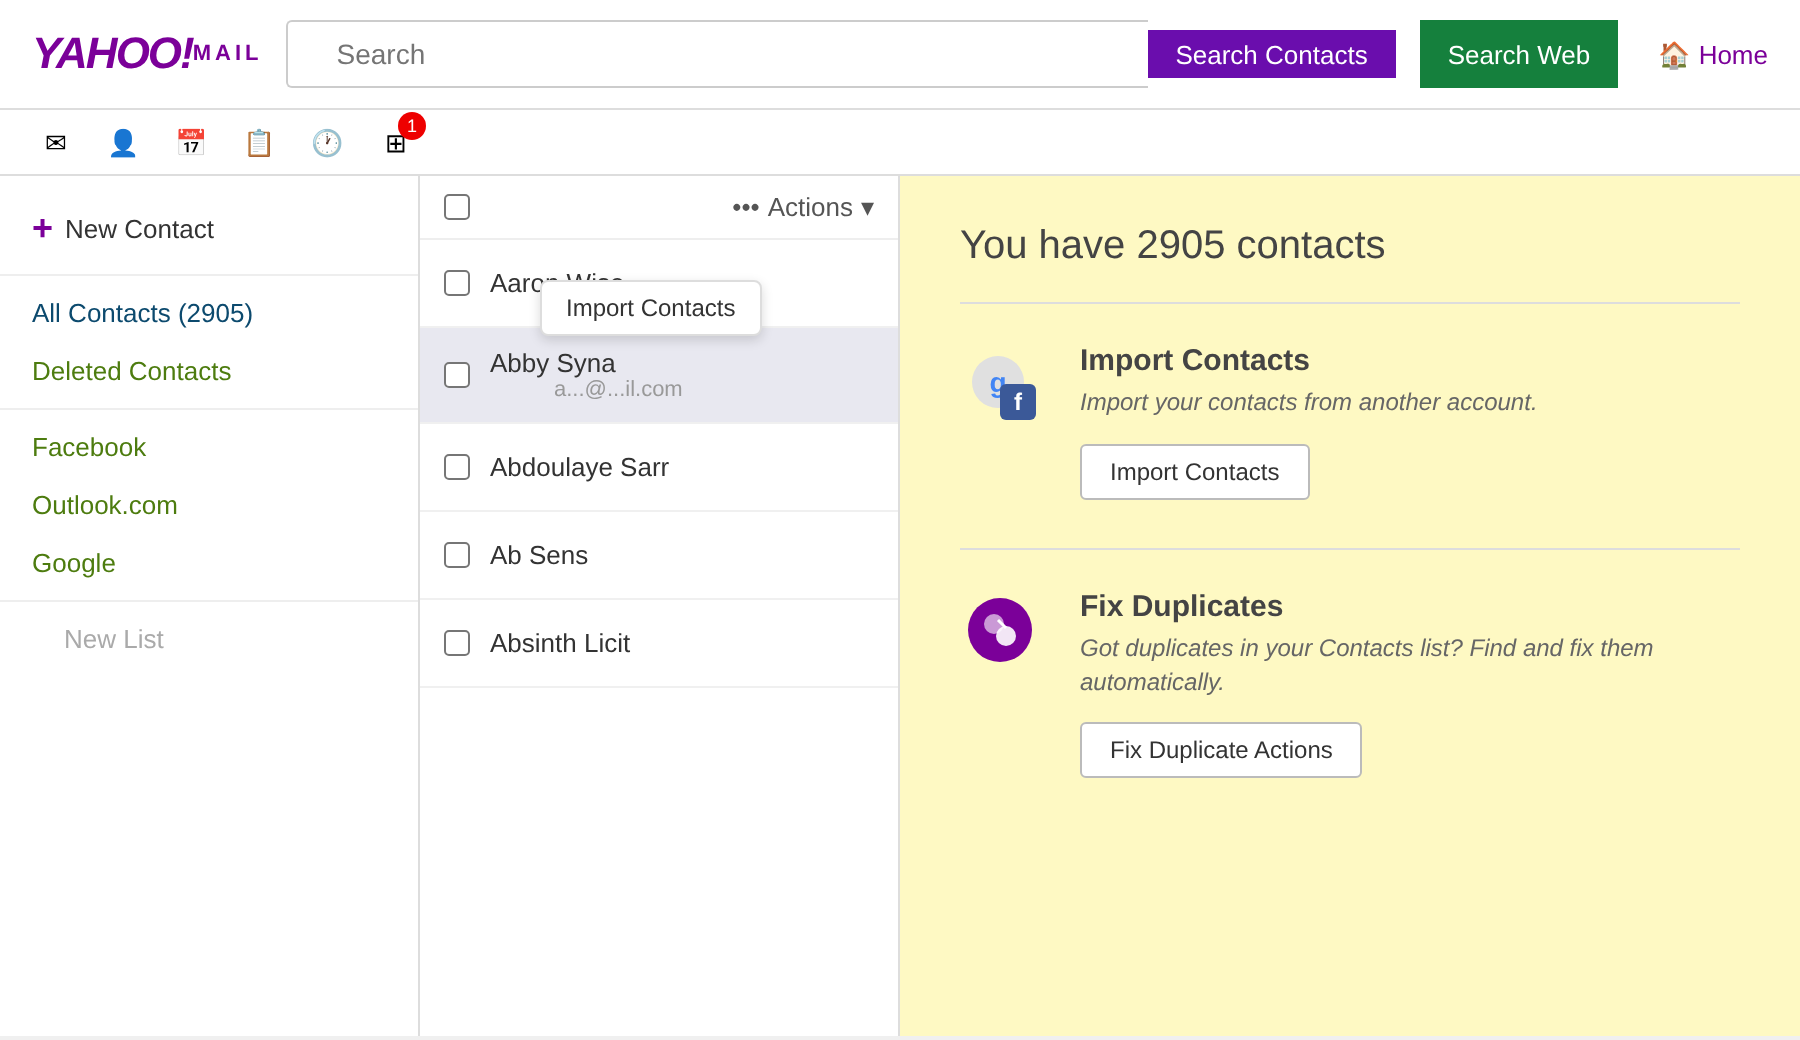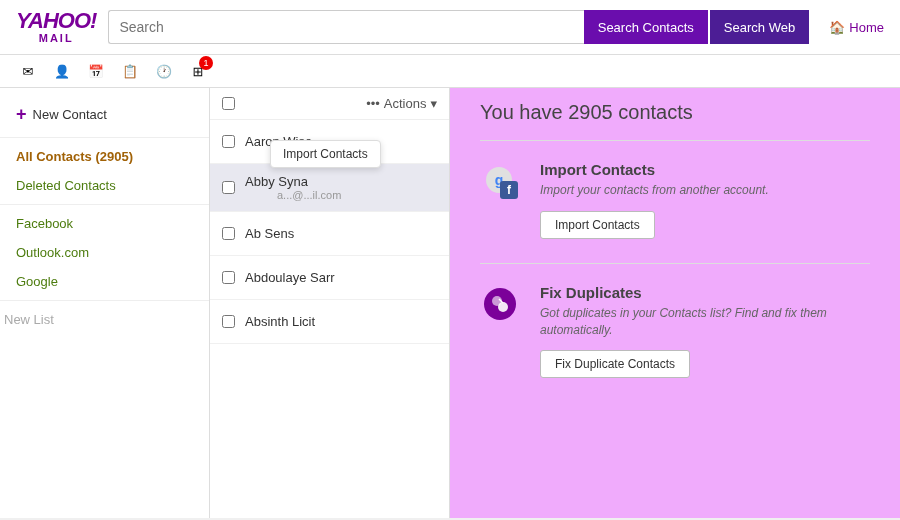--- a/index.html
+++ b/index.html
@@ -9,21 +9,21 @@
     #header {
       background: white;
       border-bottom: 1px solid #ddd;
       padding: 10px 16px;
       display: flex;
       align-items: center;
       gap: 12px;
     }
     #logo-area {
       display: flex;
-      flex-direction: column;
+      flex-direction: row;
       align-items: center;
       min-width: 80px;
     }
     #yahoo-logo {
       color: #7b0099;
       font-size: 22px;
       font-weight: 900;
       font-style: italic;
       letter-spacing: -1px;
       line-height: 1;
@@ -38,46 +38,46 @@
       display: flex;
       align-items: center;
       flex: 1;
       gap: 0;
     }
     #search-input {
       flex: 1;
       height: 34px;
       border: 1px solid #ccc;
       border-right: none;
-      padding: 0 10px;
+      padding: 0 24px;
       font-size: 14px;
       color: #999;
       outline: none;
       border-radius: 3px 0 0 3px;
     }
     #search-contacts-btn {
-      height: 34px;
+      height: 24px;
       background: #6a0dad;
       color: white;
       border: none;
       padding: 0 14px;
       font-size: 13px;
       cursor: pointer;
       white-space: nowrap;
     }
     #search-web-btn {
       height: 34px;
-      background: #4c1d95;
+      background: #15803d;
       color: white;
       border: none;
       padding: 0 14px;
       font-size: 13px;
       cursor: pointer;
       white-space: nowrap;
-      margin-left: 2px;
+      margin-left: 12px;
     }
     #home-btn {
       display: flex;
       align-items: center;
       gap: 4px;
       color: #7b0099;
       font-size: 13px;
       cursor: pointer;
       margin-left: 8px;
       white-space: nowrap;
@@ -145,23 +145,23 @@
       font-size: 18px;
       font-weight: bold;
     }
     .sidebar-divider { height: 1px; background: #eee; margin: 4px 0; }
     .sidebar-item {
       padding: 7px 16px;
       cursor: pointer;
       color: #4d7c0f;
       font-size: 13px;
     }
-    .sidebar-item.active { color: #a16207; font-weight: bold; }
+    .sidebar-item.active { color: #0c4a6e; font-weight: normal; }
     .sidebar-new-list {
-      padding: 7px 4px;
+      padding: 7px 32px;
       color: #aaa;
       font-size: 13px;
       cursor: pointer;
     }
 
     
     #contact-list {
       width: 240px;
       background: white;
       border-right: 1px solid #ddd;
@@ -216,22 +216,22 @@
       font-size: 12px;
       color: #333;
       box-shadow: 0 2px 6px rgba(0,0,0,0.15);
       z-index: 10;
       white-space: nowrap;
     }
 
     
     #right-panel {
       flex: 1;
-      background: #f0abfc;
-      padding: 13px 30px;
+      background: #fef9c3;
+      padding: 24px 30px;
       overflow-y: auto;
     }
     #contacts-count-title {
       font-size: 20px;
       color: #444;
       font-weight: normal;
       margin-bottom: 16px;
     }
     .panel-divider { height: 1px; background: #ddd; margin-bottom: 20px; }
     .panel-section {
@@ -399,27 +399,27 @@
     <div class="contact-item" style="background:#e8e8f0;">
       <input type="checkbox" style="">
       <div>
         <div class="contact-name">Abby Syna</div>
         <div class="contact-email">a...@...il.com</div>
       </div>
     </div>
     <div class="contact-item">
       <input type="checkbox" style="">
       <div>
+        <div class="contact-name">Abdoulaye Sarr</div>
+      </div>
+    </div>
+    <div class="contact-item">
+      <input type="checkbox" style="">
+      <div>
         <div class="contact-name">Ab Sens</div>
-      </div>
-    </div>
-    <div class="contact-item">
-      <input type="checkbox" style="">
-      <div>
-        <div class="contact-name">Abdoulaye Sarr</div>
       </div>
     </div>
     <div class="contact-item">
       <input type="checkbox" style="">
       <div>
         <div class="contact-name">Absinth Licit</div>
       </div>
     </div>
   </div>
 
@@ -451,18 +451,18 @@
               <circle cx="8" cy="8" r="5" fill="white" opacity="0.6"></circle>
               <circle cx="14" cy="14" r="5" fill="white" opacity="0.9"></circle>
               <path d="M10 6 L14 10" stroke="white" stroke-width="1.5"></path>
             </svg>
           </div>
         </div>
       </div>
       <div class="panel-section-content">
         <div class="panel-section-title">Fix Duplicates</div>
         <div class="panel-section-desc">Got duplicates in your Contacts list? Find and fix them automatically.</div>
-        <button class="panel-btn">Fix Duplicate Contacts</button>
+        <button class="panel-btn">Fix Duplicate Actions</button>
       </div>
     </div>
   </div>
 
 </div>
 
 </body></html>

